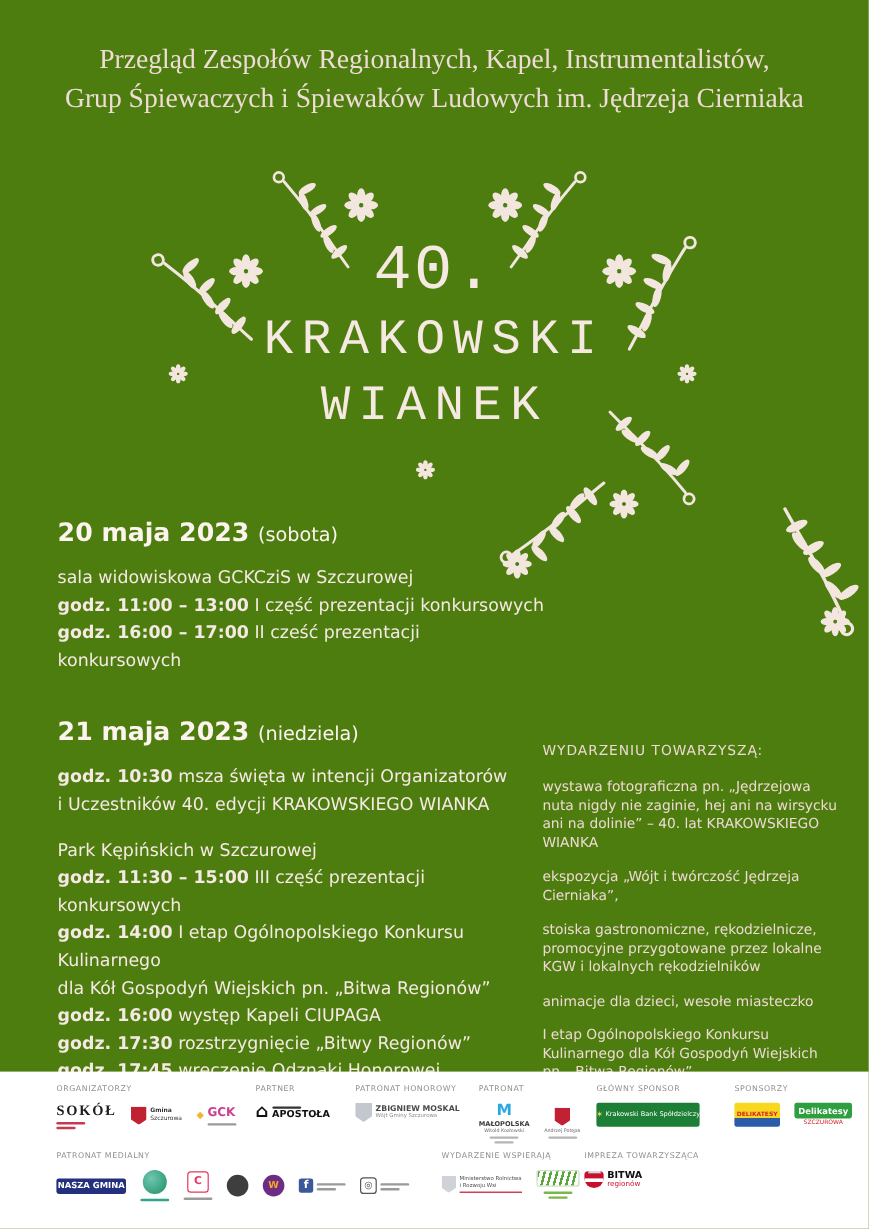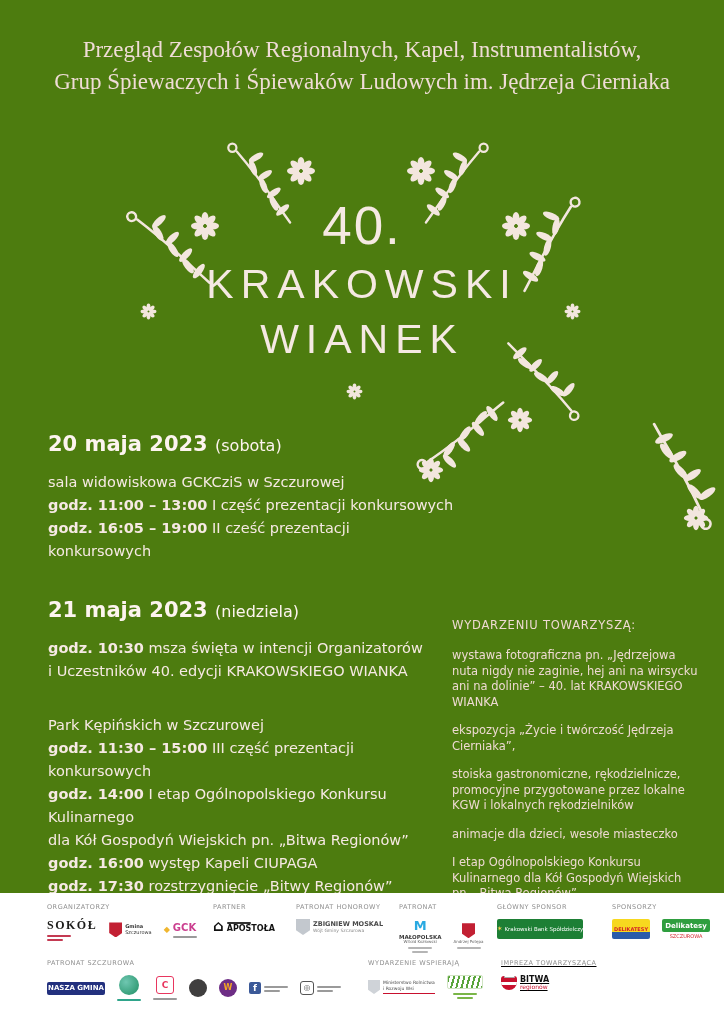--- a/index.html
+++ b/index.html
@@ -6,35 +6,35 @@
   body{width:724px;height:1024px;position:relative;overflow:hidden;
        font-family:"DejaVu Sans",sans-serif;background:#fff;}
   .poster{position:absolute;inset:0;background:#4d7c0f;}
 
   
   .top-header{position:absolute;top:34px;left:0;width:724px;text-align:center;
     font-family:"Liberation Serif",serif;font-size:23px;line-height:32px;color:#efdcd6;z-index:2;}
 
   
   .title-block{position:absolute;top:198px;left:0;width:724px;text-align:center;
-    color:#f5e9e2;font-family:Liberation Sans, sans-serif;z-index:2;}
+    color:#f5e9e2;font-family:Liberation Mono, monospace;z-index:2;}
   .title-number{font-size:53px;line-height:56px;letter-spacing:2px;}
   .title-line{font-size:41px;line-height:49px;letter-spacing:7px;margin-top:6px;}
 
   
   .florals{position:absolute;inset:0;z-index:1;}
   .floral{position:absolute;transform-origin:center;}
 
   
   .schedule{position:absolute;left:48px;top:432px;width:406px;color:#f6e9e3;z-index:2;}
   .sched-date{font-size:21px;font-weight:700;color:#fdf4ef;margin:0 0 15px 0;}
   .sched-section + .sched-section .sched-date{margin-top:35px;}
   .date-day{font-weight:400;font-size:16px;}
   .sched-line{font-size:14.5px;line-height:23px;}
-  .sched-line.gap{margin-top:31px;}
+  .sched-line.gap{margin-top:15px;}
   .line-bold{font-weight:700;}
 
   
   .side{position:absolute;left:452px;top:618px;width:250px;color:#eedad2;z-index:2;}
   .side-heading{font-size:11.5px;letter-spacing:.8px;margin-bottom:16px;}
   .side p{margin:0 0 13px 0;font-size:11.5px;line-height:15.5px;}
 
   
   .footer{position:absolute;left:0;right:0;top:893px;bottom:0;background:#ffffff;z-index:3;}
   .frow{position:absolute;left:0;right:0;}
@@ -42,21 +42,21 @@
   #frow2{top:66px;}
   .fgroup{position:absolute;top:0;}
   .fg-organizatorzy{left:47px;}
   .fg-partner{left:213px;}
   .fg-patronat-honorowy{left:296px;}
   .fg-patronat{left:399px;}
   .fg-glowny-sponsor{left:497px;}
   .fg-sponsorzy{left:612px;}
   .fg-patronat-medialny{left:47px;}
   .fg-wydarzenie-wspieraja{left:368px;}
-  .fg-impreza-towarzyszaca{left:501px;text-decoration:underline;}
+  .fg-impreza-towarzyszaca{left:487px;}
   .flabel{font-size:6.5px;letter-spacing:.5px;color:#8f8f8f;}
   .logorow{display:flex;align-items:center;gap:12px;margin-top:8px;}
   .logo{display:flex;align-items:center;gap:3px;}
   .logo.l-col{flex-direction:column;gap:2px;}
   .mark{flex:0 0 auto;display:flex;align-items:center;justify-content:center;gap:2px;
         white-space:nowrap;overflow:hidden;}
   .shape-shield{clip-path:polygon(0 0,100% 0,100% 70%,50% 100%,0 70%);}
   .shape-circle{border-radius:50%;}
   .shape-rect{border-radius:2px;}
   .shape-banner{border-radius:2px;}
@@ -169,21 +169,21 @@
     <div class="title-number">40.</div>
     <div class="title-line">KRAKOWSKI</div>
     <div class="title-line">WIANEK</div>
   </div>
 
   <div class="schedule" id="schedule">
       <section class="sched-section">
         <div class="sched-date"><span class="date-strong">20 maja 2023 </span><span class="date-day">(sobota)</span></div>
         <div class="sched-line"><span class="line-text">sala widowiskowa GCKCziS w Szczurowej</span></div>
         <div class="sched-line"><b class="line-bold">godz. 11:00 – 13:00</b><span class="line-text"> I część prezentacji konkursowych</span></div>
-        <div class="sched-line"><b class="line-bold">godz. 16:05 – 19:00</b><span class="line-text"> II cześć prezentacji konkursowych</span></div>
+        <div class="sched-line"><b class="line-bold">godz. 16:00 – 17:00</b><span class="line-text"> II cześć prezentacji konkursowych</span></div>
       </section>
       <section class="sched-section">
         <div class="sched-date"><span class="date-strong">21 maja 2023 </span><span class="date-day">(niedziela)</span></div>
         <div class="sched-line"><b class="line-bold">godz. 10:30</b><span class="line-text"> msza święta w intencji Organizatorów</span></div>
         <div class="sched-line"><span class="line-text">i Uczestników 40. edycji KRAKOWSKIEGO WIANKA</span></div>
         <div class="sched-line gap"><span class="line-text">Park Kępińskich w Szczurowej</span></div>
         <div class="sched-line"><b class="line-bold">godz. 11:30 – 15:00</b><span class="line-text"> III część prezentacji konkursowych</span></div>
         <div class="sched-line"><b class="line-bold">godz. 14:00</b><span class="line-text"> I etap Ogólnopolskiego Konkursu Kulinarnego</span></div>
         <div class="sched-line"><span class="line-text">dla Kół Gospodyń Wiejskich pn. „Bitwa Regionów”</span></div>
         <div class="sched-line"><b class="line-bold">godz. 16:00</b><span class="line-text"> występ Kapeli CIUPAGA</span></div>
@@ -192,21 +192,21 @@
         <div class="sched-line"><span class="line-text">Województwa Małopolskiego – KRZYŻ MAŁOPOLSKI</span></div>
         <div class="sched-line"><b class="line-bold">godz. 18:00</b><span class="line-text"> zakończenie przeglądu, odczytanie protokołu,</span></div>
         <div class="sched-line"><span class="line-text">wręczenie statuetek i okolicznościowych dyplomów</span></div>
       </section>
     </div>
 
   <div class="side">
     <div class="side-heading">WYDARZENIU TOWARZYSZĄ:</div>
     <div id="side-paragraphs">
         <p>wystawa fotograficzna pn. „Jędrzejowa nuta nigdy nie zaginie, hej ani na wirsycku ani na dolinie” – 40. lat KRAKOWSKIEGO WIANKA</p>
-        <p>ekspozycja „Życie i twórczość Jędrzeja Cierniaka”,</p>
+        <p>ekspozycja „Wójt i twórczość Jędrzeja Cierniaka”,</p>
         <p>stoiska gastronomiczne, rękodzielnicze, promocyjne przygotowane przez lokalne KGW i lokalnych rękodzielników</p>
         <p>animacje dla dzieci, wesołe miasteczko</p>
         <p>I etap Ogólnopolskiego Konkursu Kulinarnego dla Kół Gospodyń Wiejskich pn. „Bitwa Regionów”</p>
       </div>
   </div>
 
   <div class="footer">
     <div class="frow" id="frow1">
         <div class="fgroup fg-organizatorzy">
           <div class="flabel">ORGANIZATORZY</div>
@@ -304,21 +304,21 @@
               </div>
               <div class="ltxt">
                 <div class="t2" style="color: rgb(212, 33, 39); font-size: 5px;">SZCZUROWA</div>
               </div>
             </div>
           </div>
         </div>
       </div>
     <div class="frow" id="frow2">
         <div class="fgroup fg-patronat-medialny">
-          <div class="flabel">PATRONAT SZCZUROWA</div>
+          <div class="flabel">PATRONAT MEDIALNY</div>
           <div class="logorow">
             <div class="logo l-row">
               <div class="mark shape-banner" style="background: rgb(34, 48, 126); width: 58px; height: 13px;">
                 <span class="t1" style="color: rgb(255, 255, 255); font-size: 7px; font-weight: 700;">NASZA GMINA</span>
               </div>
             </div>
             <div class="logo l-col">
               <div class="mark shape-circle" style="background: radial-gradient(circle at 35% 35%, rgb(111, 199, 177), rgb(31, 142, 99)); width: 20px; height: 20px;"></div>
               <div class="ltxt">
                 <div class="bar" style="width: 24px; background: rgb(47, 165, 139);"></div>

